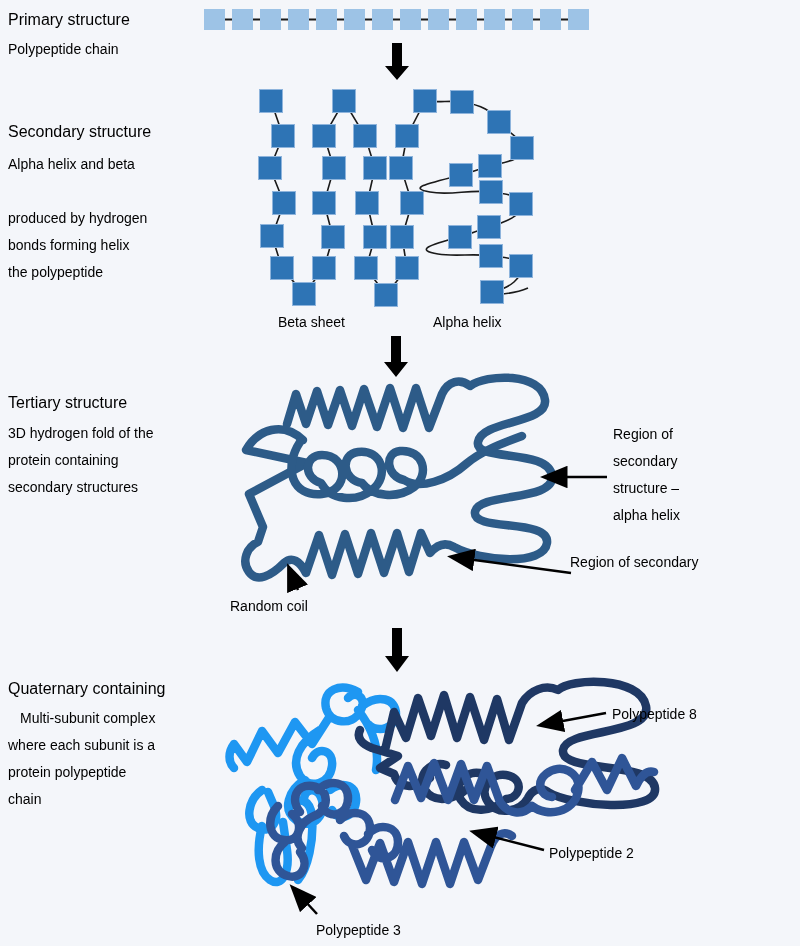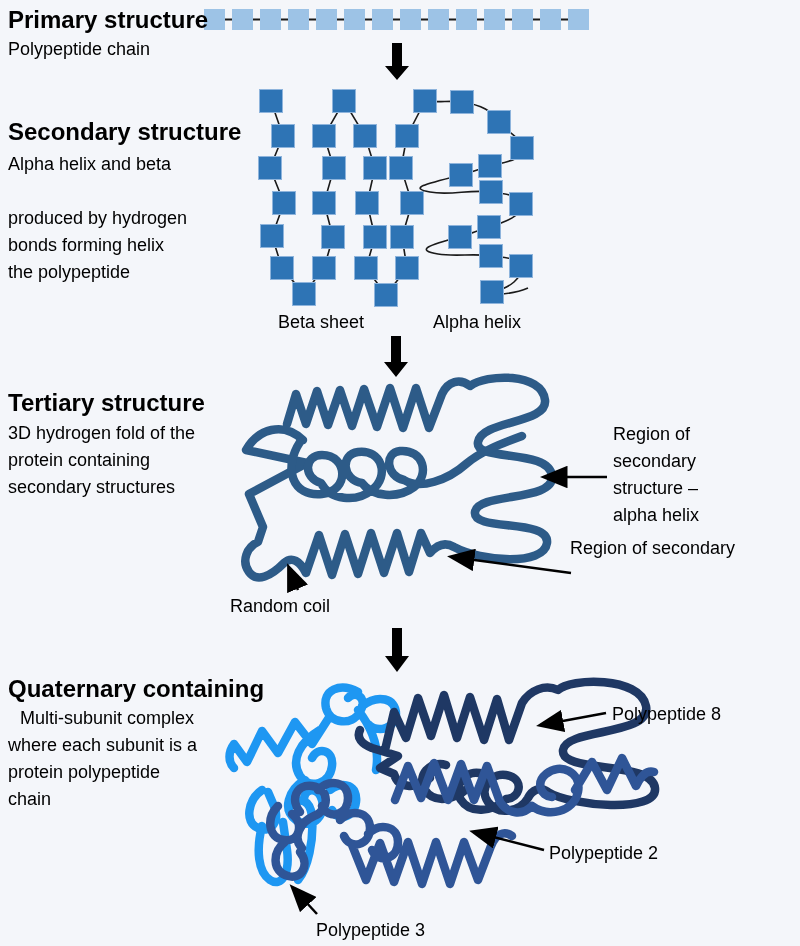--- a/index.html
+++ b/index.html
@@ -6,25 +6,25 @@
   #canvas{
     position:relative;
     width:800px;height:946px;
     background:var(--background,#f4f6fa);
     font-family:"Liberation Sans",sans-serif;
     overflow:hidden;
   }
   #diagram-svg{position:absolute;left:0;top:0;}
   .t{
     position:absolute;
-    font-size:18px;line-height:27px;
+    font-size:14px;line-height:27px;
     color:var(--text,#000);
     white-space:nowrap;
   }
-  .h{font-weight:bold;font-size:24px;}
+  .h{font-weight:normal;font-size:16px;}
   .sq1{fill:var(--primary-square,#9dc3e6);}
   .sq2{fill:var(--secondary-square,#2e74b5);stroke:var(--secondary-square-border,#8eb4dc);stroke-width:1;}
   .conn{fill:none;stroke:var(--connector,#1a1a1a);stroke-width:1.6;}
   .blackfill{fill:var(--arrow-black,#000);}
   .ann{stroke:var(--arrow-black,#000);stroke-width:2.5;fill:none;}
   .fold{fill:none;stroke-linecap:round;stroke-linejoin:round;stroke-width:8.5;}
   .tert{stroke:var(--tertiary-stroke,#2d5b88);}
   .p1{stroke:var(--poly1-navy,#1f3864);}
   .p2{stroke:var(--poly2-blue,#2f5597);}
   .p3{stroke:var(--poly3-bright,#1e97f2);}
@@ -281,21 +281,21 @@
   <div class="t h" style="left:8px;top:389px">Tertiary structure</div>
   <div class="t" style="left:8px;top:420px">3D hydrogen fold of the</div>
   <div class="t" style="left:8px;top:447px">protein containing</div>
   <div class="t" style="left:8px;top:474px">secondary structures</div>
 
   <div class="t" style="left:613px;top:421px">Region of</div>
   <div class="t" style="left:613px;top:448px">secondary</div>
   <div class="t" style="left:613px;top:475px">structure –</div>
   <div class="t" style="left:613px;top:502px">alpha helix</div>
 
-  <div class="t" style="left:570px;top:535px">Region of secondary</div>
+  <div class="t" style="left:570px;top:549px">Region of secondary</div>
 
   <div class="t" style="left:230px;top:593px">Random coil</div>
 
   <div class="t h" style="left:8px;top:675px">Quaternary containing</div>
   <div class="t" style="left:20px;top:705px">Multi-subunit complex</div>
   <div class="t" style="left:8px;top:732px">where each subunit is a</div>
   <div class="t" style="left:8px;top:759px">protein polypeptide</div>
   <div class="t" style="left:8px;top:786px">chain</div>
 
   <div class="t" style="left:612px;top:701px">Polypeptide 8</div>

